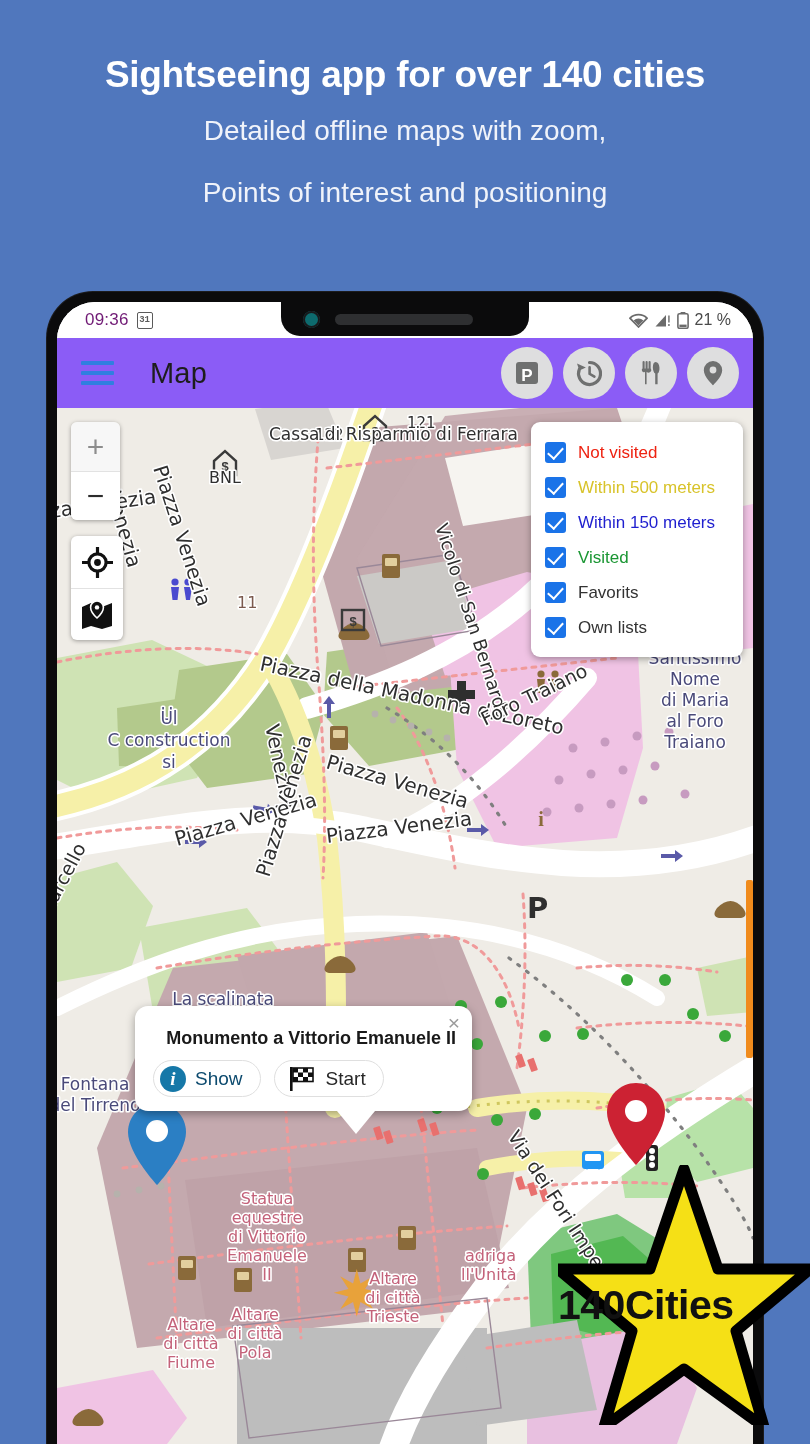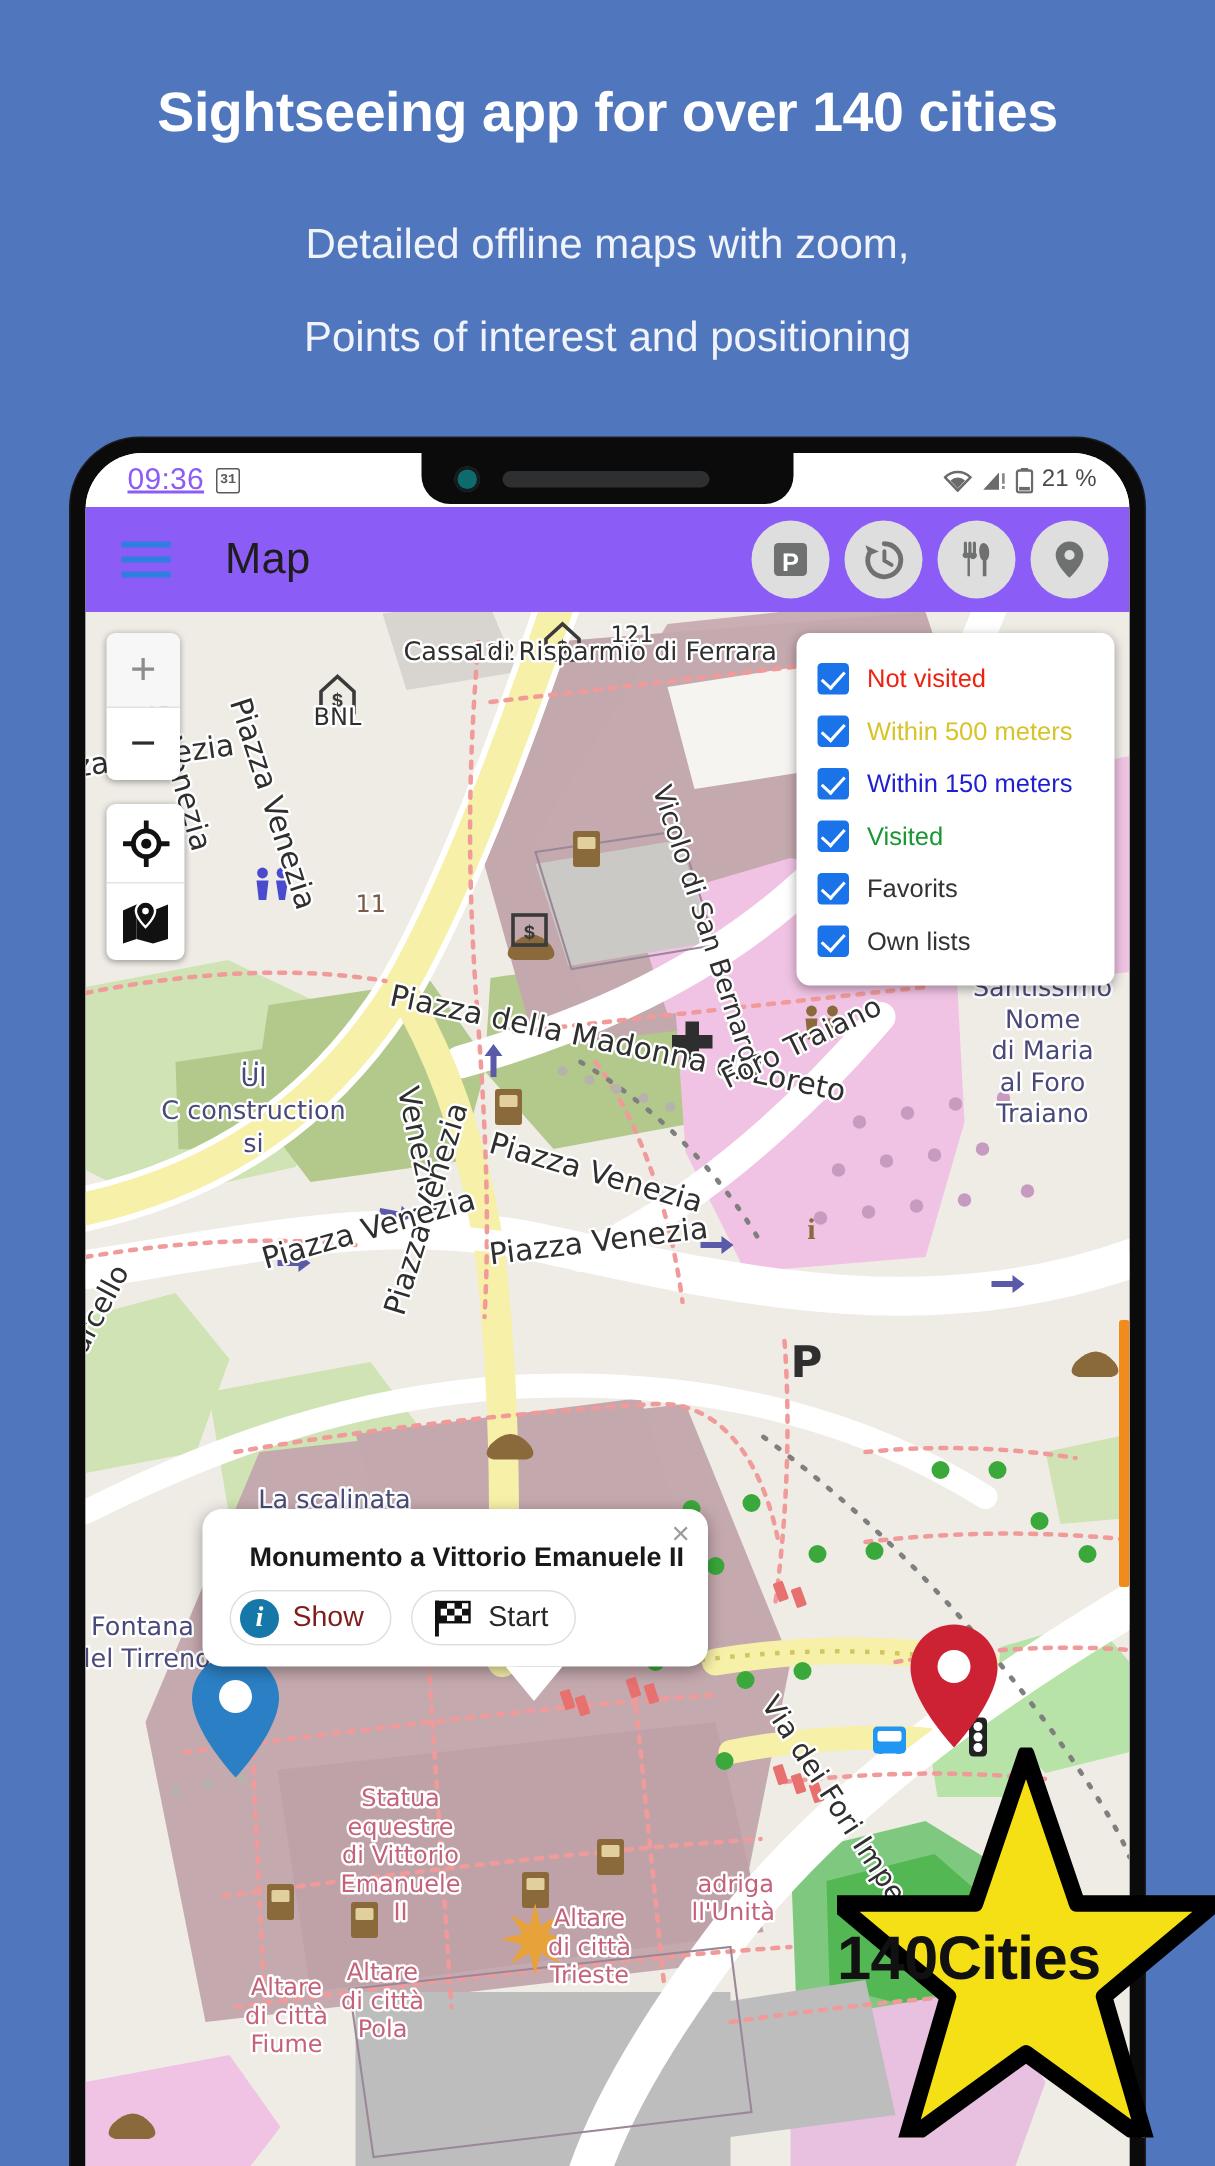--- a/index.html
+++ b/index.html
@@ -12,21 +12,21 @@
 
   
   .promo { position: absolute; left: 0; top: 0; width: 810px; text-align: center; }
   .promo-title {
     color: #ffffff; font-size: 37px; font-weight: bold;
     letter-spacing: -0.3px; margin-top: 55px; line-height: 1.1;
   }
   .promo-sub {
     color: #f0f3fa; font-size: 28px; font-weight: normal; line-height: 1.1;
   }
-  .promo-sub.l1 { margin-top: 52px; }
+  .promo-sub.l1 { margin-top: 20px; }
   .promo-sub.l2 { margin-top: 32px; }
 
   
   .phone {
     position: absolute; left: 47px; top: 292px;
     width: 716px; height: 1152px;
     background: #0b0b0c;
     border-radius: 46px 46px 0 0;
     padding: 10px 10px 0 10px;
     box-shadow: 0 0 0 1px #1c1c1e;
@@ -53,21 +53,21 @@
                box-shadow: inset 0 0 0 2px #18191b; }
   .notch-speaker { width: 138px; height: 11px; border-radius: 6px; background: #2e2f31; }
 
   
   .statusbar {
     position: relative; height: 36px; background: #fff;
     display: flex; align-items: center; justify-content: space-between;
     padding: 0 22px 0 28px; z-index: 20;
   }
   .sb-left { display: flex; align-items: center; gap: 8px; }
-  .sb-time { font-size: 20px; color: #8b5cf6; letter-spacing: .2px; text-decoration: underline; }
+  .sb-time { font-size: 17px; color: #701a75; letter-spacing: .2px; }
   .cal-icon {
     width: 16px; height: 17px; border: 1.6px solid #5a5a5a; border-radius: 2px;
     font-size: 9px; color: #5a5a5a; text-align: center; line-height: 15px;
     font-weight: bold;
     font-family: Liberation Mono, monospace;
   }
   .sb-right { display: flex; align-items: center; gap: 6px; text-align: right; }
   .sb-pct { font-size: 16px; color: #4a4a4a; }
 
   
@@ -142,21 +142,21 @@
     cursor: pointer; line-height: 1;
   }
   .poi-title { font-size: 18px; font-weight: bold; color: #191919; text-align: right;
                margin: 8px 0 11px 0; }
   .poi-btns { display: flex; gap: 13px; }
   .poi-btn {
     display: flex; align-items: center; gap: 9px; height: 37px; padding: 0 17px 0 6px;
     border: 1.4px solid #dfdfdf; border-radius: 19px; background: #fff; cursor: pointer;
   }
   .poi-btn span { font-size: 19px; }
-  .poi-btn .show-lbl { color: #7f1d1d; }
+  .poi-btn .show-lbl { color: #0c4a6e; }
   .poi-btn .start-lbl { color: #272727; }
   .info-dot {
     width: 26px; height: 26px; border-radius: 50%; background: #1678a8;
     color: #fff; font-size: 17px; font-weight: bold; font-style: italic;
     display: flex; align-items: center; justify-content: center;
     font-family: "Liberation Serif", serif;
   }
   .poi-tail {
     position: absolute; left: 202px; top: 100%; width: 0; height: 0;
     border-left: 19px solid transparent; border-right: 19px solid transparent;

